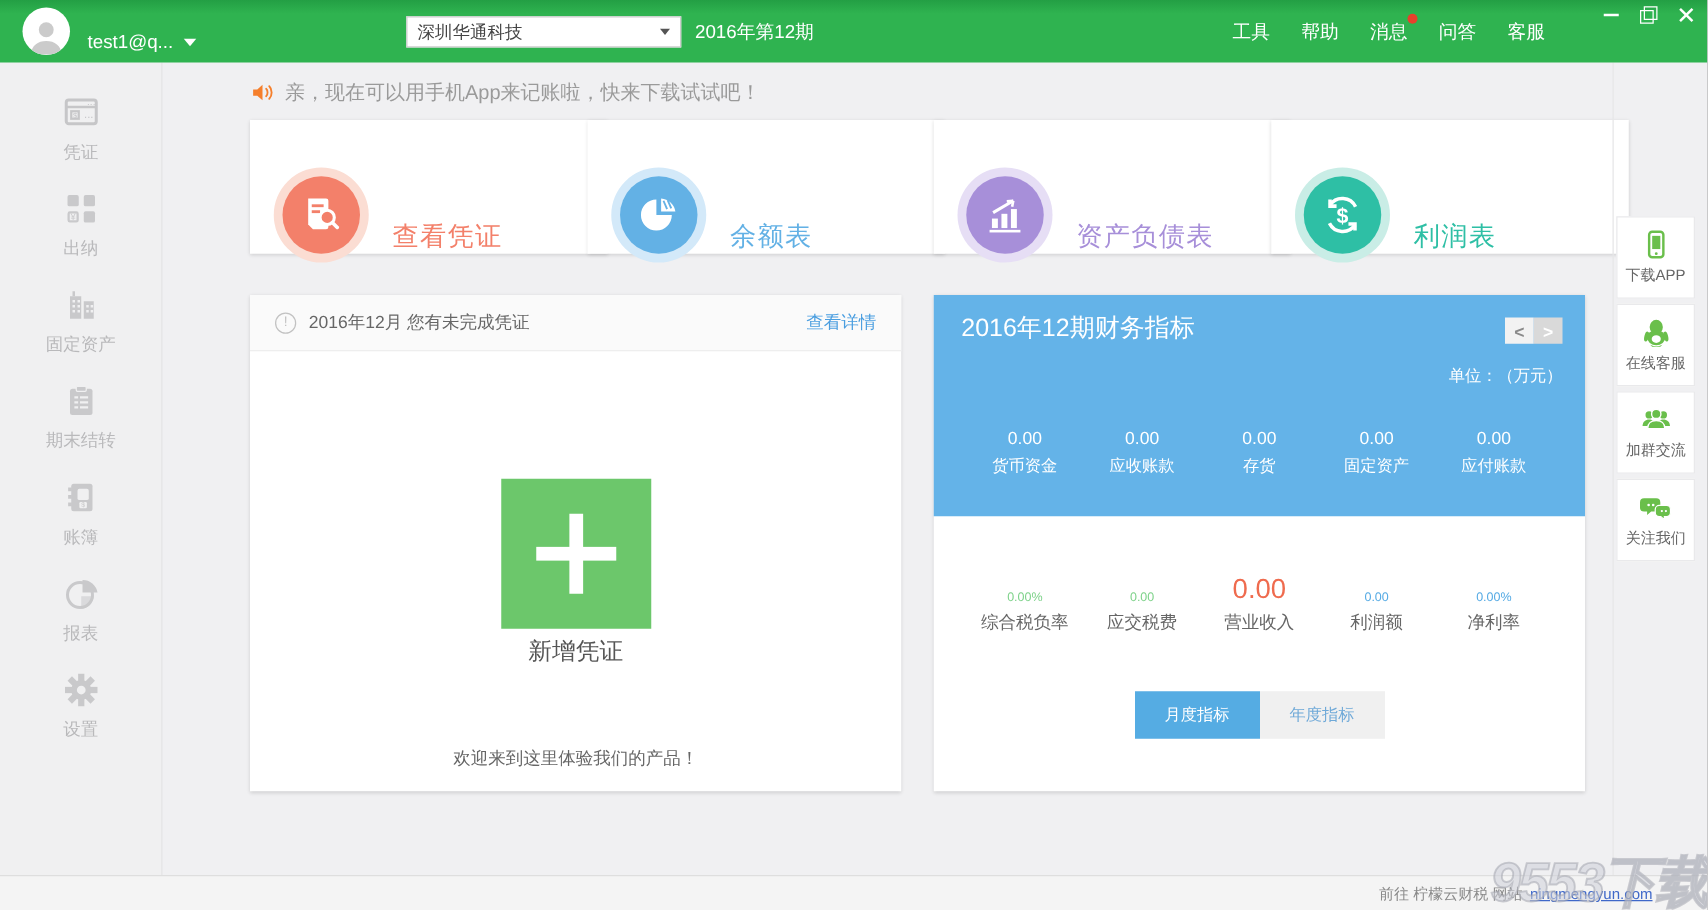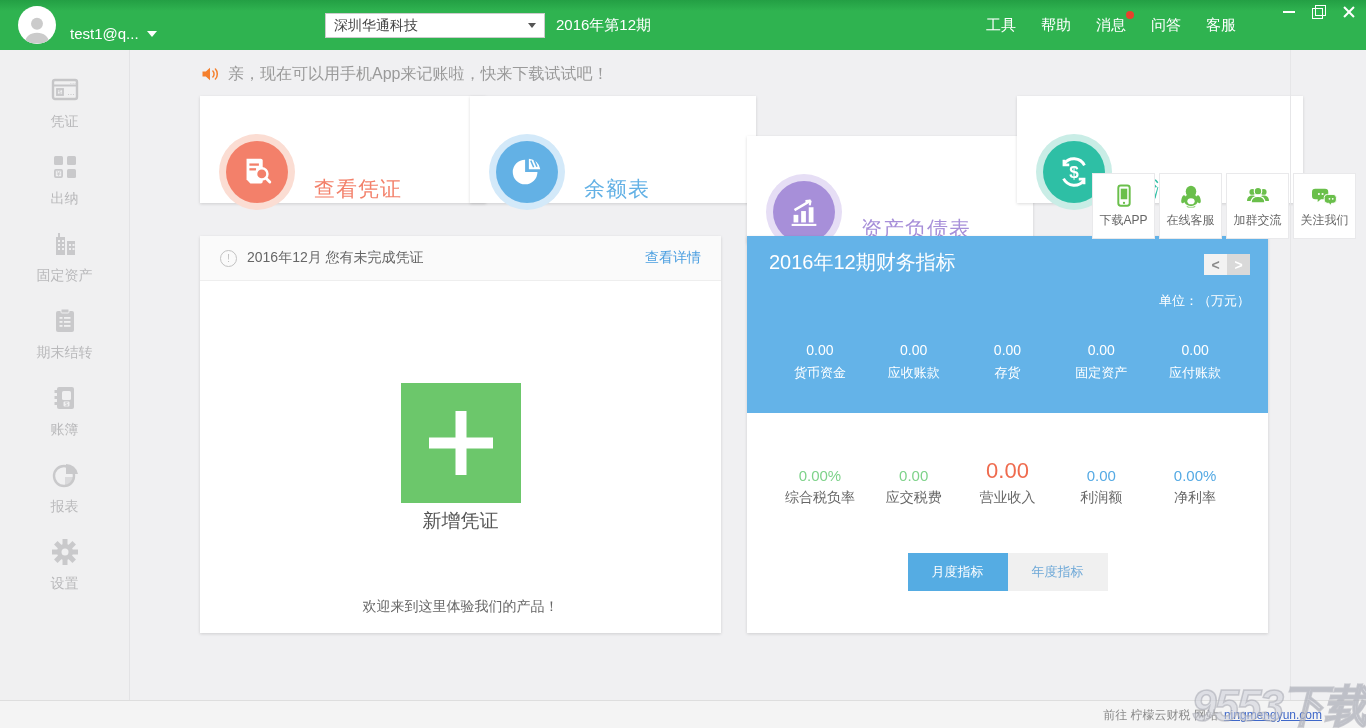--- a/index.html
+++ b/index.html
@@ -84,31 +84,31 @@
     font-size:14px; font-weight:bold; cursor:pointer; }
   .nav-prev { background:#f2f2f2; color:#8a8a8a; }
   .nav-next { background:#d9d9d9; color:#fff; }
   .fin-unit { position:absolute; right:18px; top:56px; font-size:13px; color:#fff; }
   .blue-stats { position:absolute; left:0; right:0; top:106px; display:flex; padding:0 26px; }
   .bstat { flex:1; text-align:center; color:#fff; }
   .bstat .v { font-size:14px; }
   .bstat .l { font-size:13px; margin-top:6px; }
   .white-stats { position:absolute; left:0; right:0; top:222px; display:flex; padding:0 26px; }
   .wstat { flex:1; text-align:center; }
-  .wstat .v { font-size:15px; height:26px; display:flex; align-items:flex-end; justify-content:center; }
+  .wstat .v { font-size:10px; height:26px; display:flex; align-items:flex-end; justify-content:center; }
   .wstat.em .v { font-size:22px; }
   .wstat .l { font-size:14px; color:#666; margin-top:5px; }
   .fin-tabs { position:absolute; left:50%; top:317px; transform:translateX(-50%); display:flex; }
   .ftab { width:100px; height:38px; display:flex; align-items:center; justify-content:center;
     font-size:13px; cursor:pointer; }
   .ftab.active { background:#55ace3; color:#fff; }
   .ftab.inactive { background:#f0f0f0; color:#6fa9d8; }
 
   
-  .side-toolbar { position:absolute; right:10px; top:173px; display:flex; flex-direction:row; gap:4px; }
+  .side-toolbar { position:absolute; right:10px; top:173px; display:flex; flex-direction:column; gap:4px; }
   .tool-box { width:63px; height:66px; background:#fff; border:1px solid #e9e9eb; display:flex;
     flex-direction:column; align-items:center; justify-content:center; gap:3px; cursor:pointer; }
   .tool-box .lbl { font-size:12px; color:#666; }
   .content-divider { position:absolute; left:1290px; top:50px; bottom:28px; width:1px; background:#e6e6e8; }
 
   
   .footer { position:absolute; left:0; right:0; bottom:0; height:28px; background:#f4f4f4;
     border-top:1px solid #dedede; z-index:4; }
   .footer-text { position:absolute; right:44px; top:0; height:28px; display:flex; align-items:center;
     gap:6px; font-size:12px; color:#8a8a8a; }
@@ -276,21 +276,21 @@
       <svg width="38" height="38" viewBox="0 0 40 40">
         <path d="M18 7 A13 13 0 1 0 31 20 L18 20 Z" fill="#fff"></path>
         <path d="M22 6 a13 13 0 0 1 12 11 l-12 0 z" fill="#fff"></path>
         <line x1="24" y1="8" x2="27" y2="15" stroke="currentColor" stroke-width="1.6"></line>
         <line x1="27.5" y1="7.5" x2="30.5" y2="14.5" stroke="currentColor" stroke-width="1.6"></line>
       </svg>
     </div>
     <span class="clabel" style="color: rgb(99, 177, 229);">余额表</span>
   </div>
 
-  <div class="card" style="left:747px;margin-top:40px;">
+  <div class="card" style="left:747px;">
     <div class="circle" style="background-color: rgb(167, 143, 217); color: rgb(167, 143, 217); box-shadow: rgb(230, 222, 245) 0px 0px 0px 7px;">
       <svg width="38" height="38" viewBox="0 0 40 40">
         <rect x="9" y="23" width="5" height="8" fill="#fff"></rect>
         <rect x="17" y="19" width="5" height="12" fill="#fff"></rect>
         <rect x="25" y="15" width="5" height="16" fill="#fff"></rect>
         <path d="M10 18 L27 8" stroke="#fff" stroke-width="2.6" fill="none"></path>
         <path d="M27 8 l-5.5 0.5 M27 8 l-1 5" stroke="#fff" stroke-width="2.2" fill="none"></path>
         <rect x="7" y="32.5" width="26" height="2.2" fill="#fff"></rect>
       </svg>
     </div>

